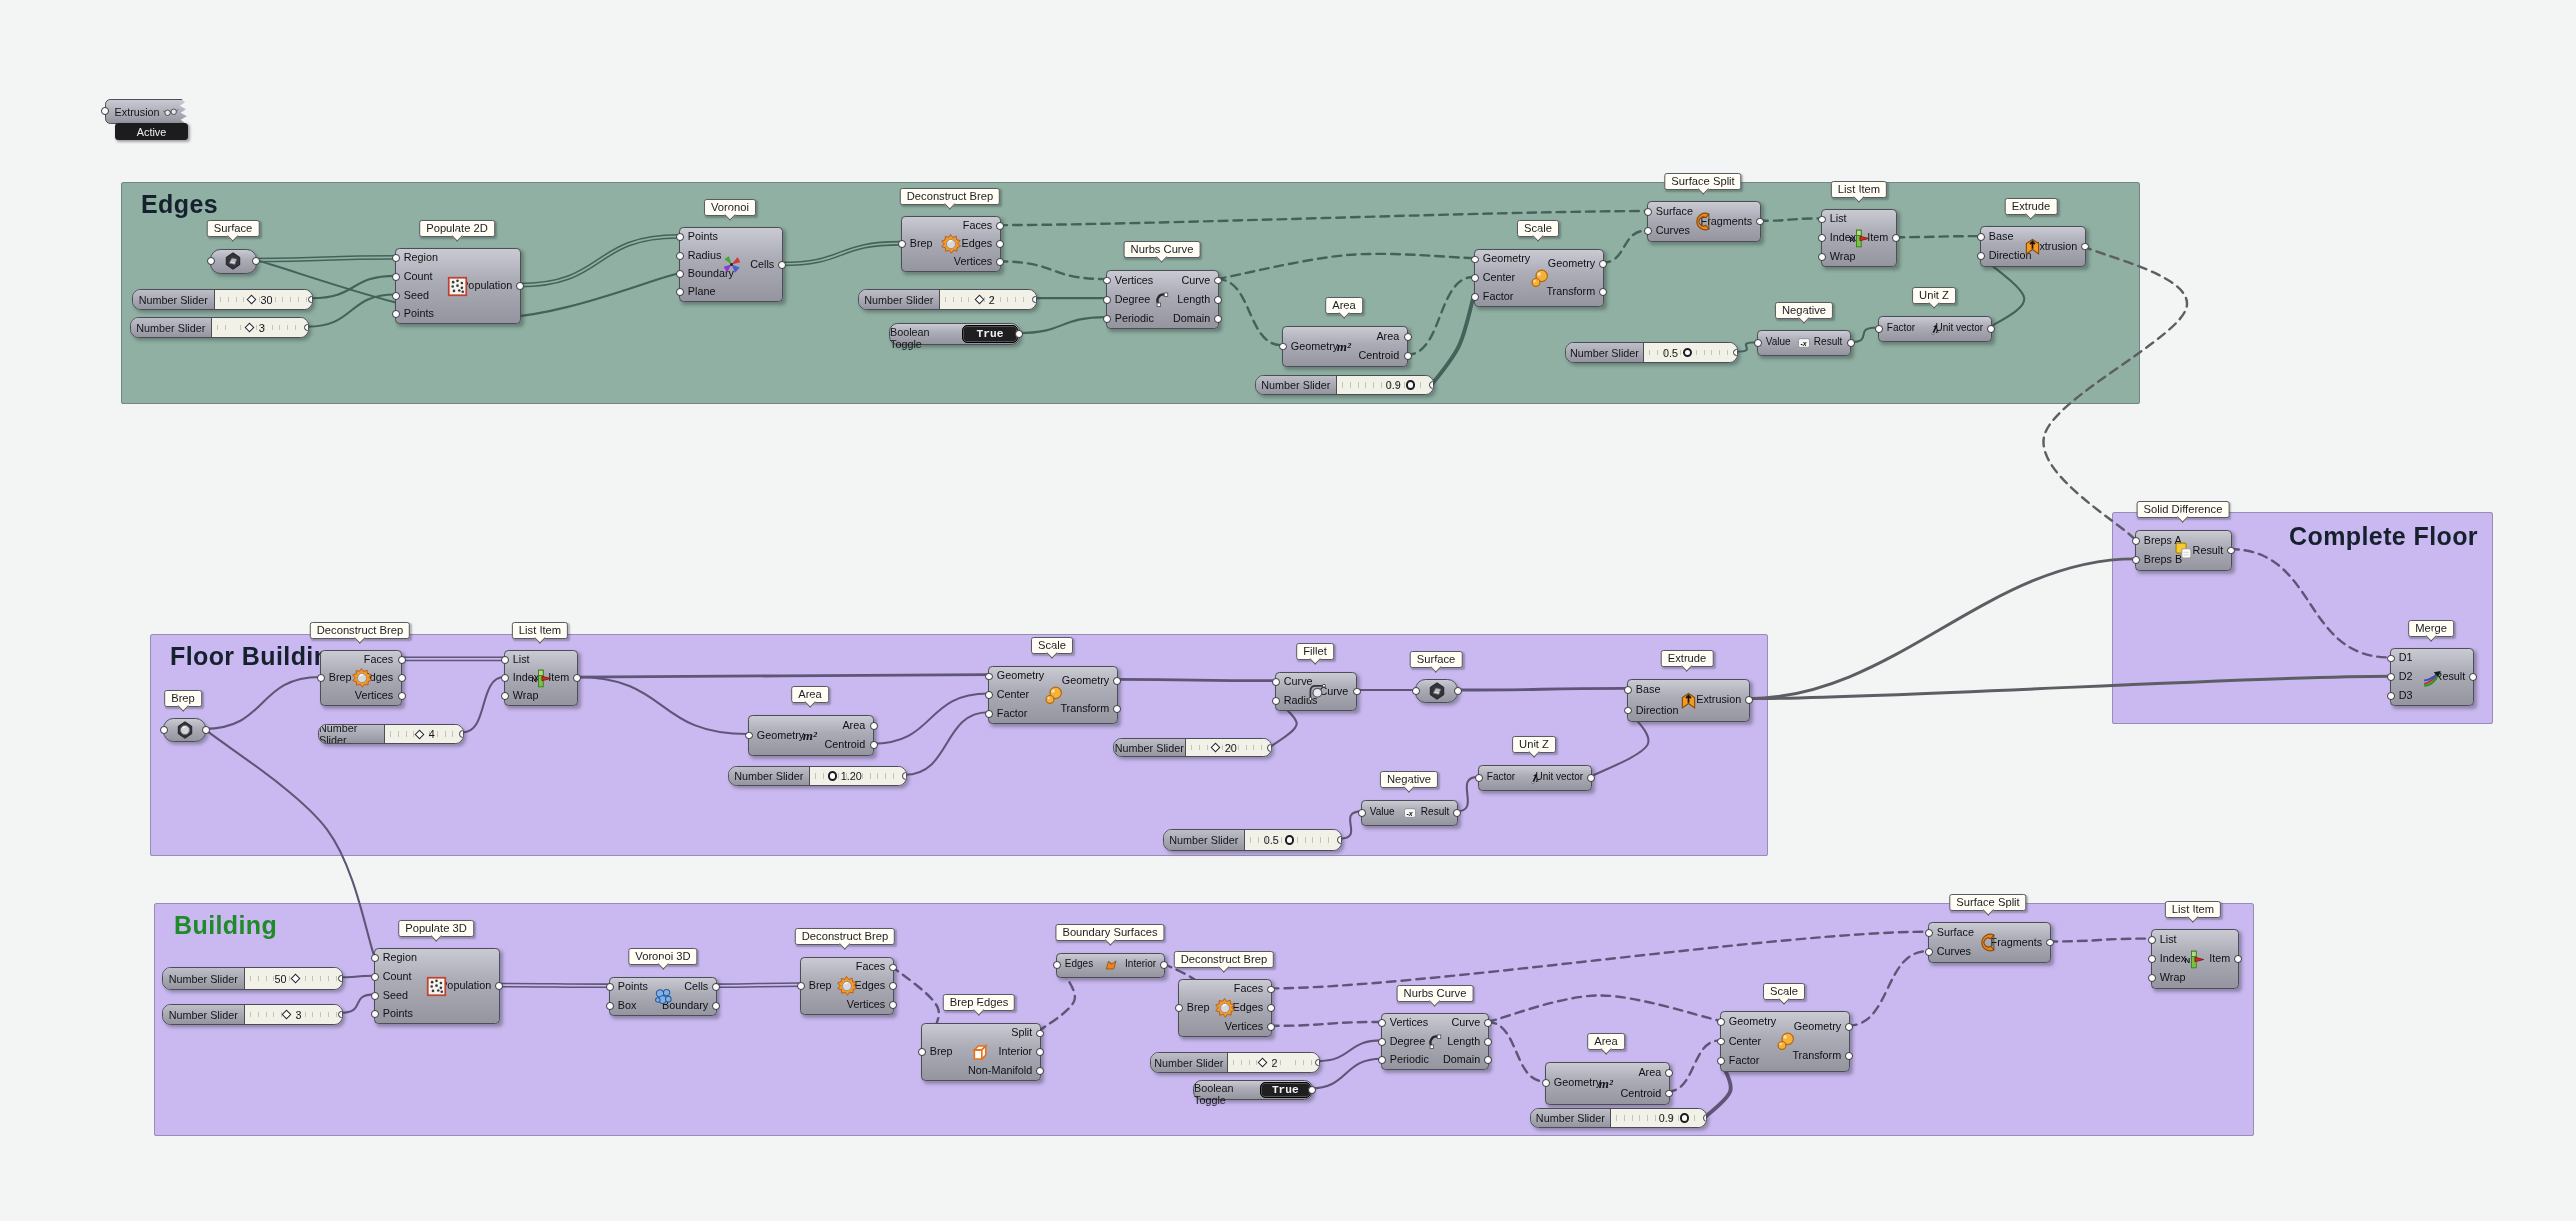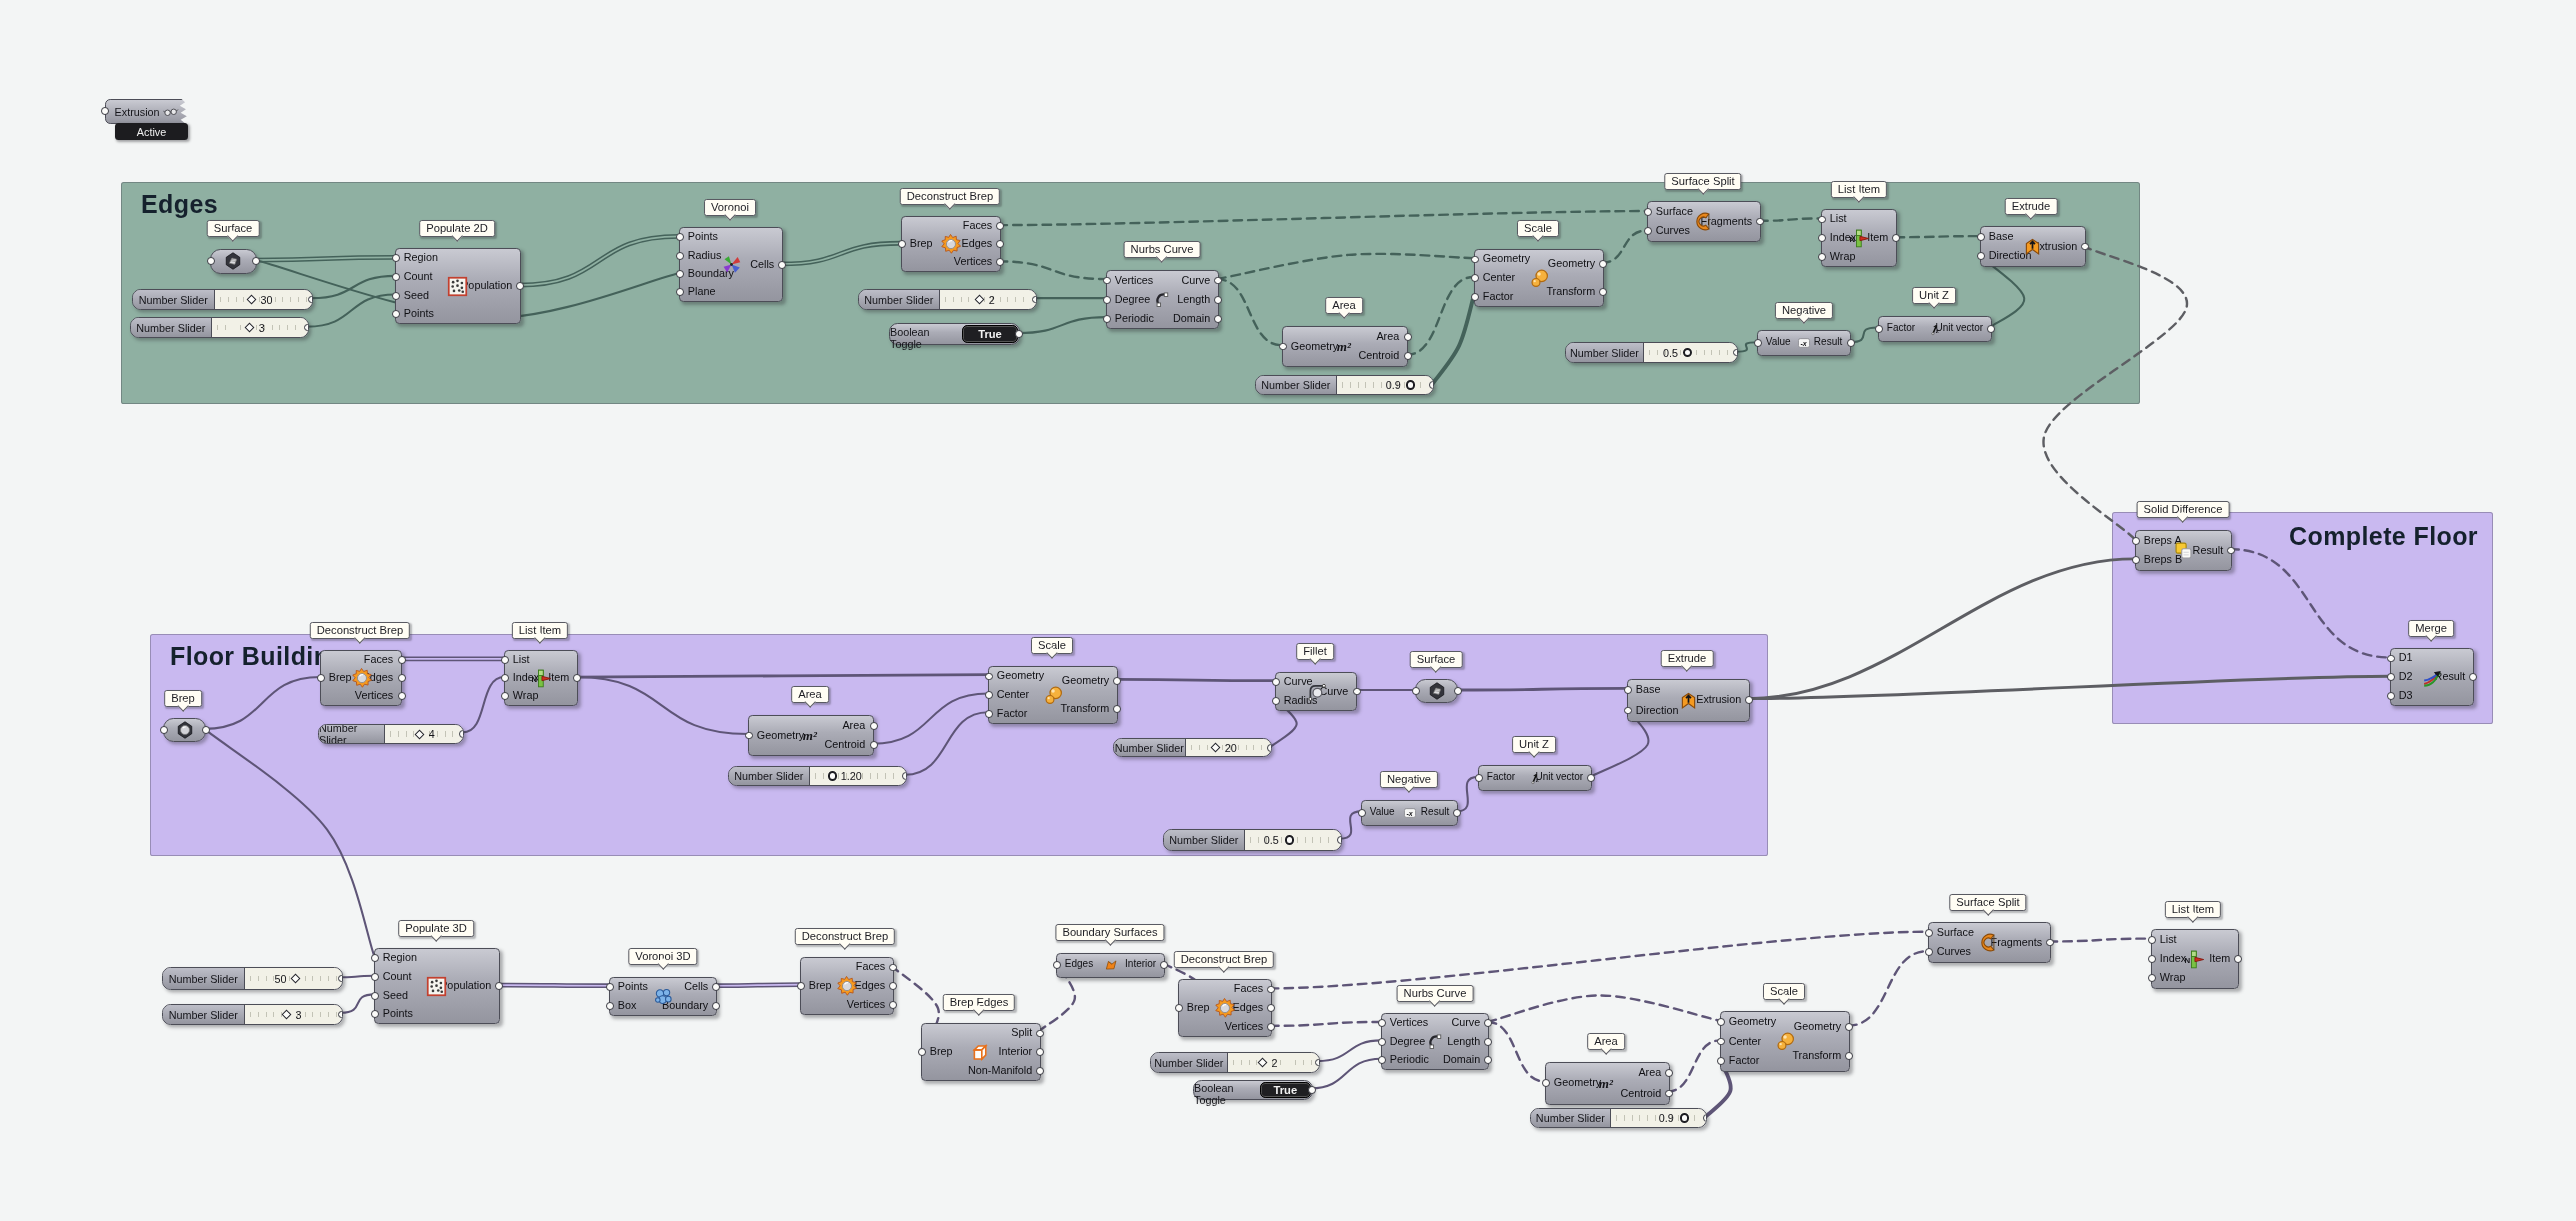--- a/index.html
+++ b/index.html
@@ -34,38 +34,41 @@
   .knob-d{position:absolute;top:50%;width:7px;height:7px;margin-top:-3.5px;background:#fdfdfb;
        border:1.3px solid #26262c;transform:rotate(45deg);box-sizing:border-box;}
   .knob-c{position:absolute;top:50%;width:9.5px;height:9.5px;margin-top:-4.8px;background:#fdfdfb;
        border:2.2px solid #1d1d22;border-radius:50%;box-sizing:border-box;}
   .sval{position:absolute;top:50%;transform:translateY(-52%);font-size:10.8px;color:#15151a;white-space:nowrap;}
   .toggle{display:flex;align-items:stretch;border-radius:8.6px;}
   .toggle .tlabel{flex:1;display:flex;align-items:center;justify-content:center;
        font-size:10.8px;color:#15151a;margin-top:8px;}
   .toggle .tval{flex:0 0 42%;margin:0.9px;display:flex;align-items:center;justify-content:center;
        background:#1f1f22;border-radius:5.2px;border:0.9px solid #000;box-shadow:inset 0 0 0 0.9px #555;
-       color:#f2f2f2;font-family:Liberation Sans, sans-serif;font-size:11.2px;font-weight:bold;}
+       color:#f2f2f2;font-family:Liberation Mono, monospace;font-size:11.2px;font-weight:bold;}
   .exc-cap{position:absolute;z-index:3;background:linear-gradient(180deg,#c9cad2,#94959f);
        border:1.3px solid #4c4d57;border-radius:5.2px 0 0 5.2px;display:flex;align-items:center;
        gap:3.5px;padding-left:8.6px;font-size:10.8px;color:#15151a;box-sizing:border-box;
        clip-path:polygon(0 0,87% 0,91% 13%,85% 27%,92% 41%,86% 55%,93% 69%,86% 83%,92% 100%,0 100%);}
   .exc-btn{position:absolute;z-index:3;background:#1c1c1f;border-radius:3.5px;color:#f0f0f0;
        font-size:10.8px;display:flex;align-items:center;justify-content:center;
        box-shadow:1.7px 1.7px 2.6px rgba(40,40,45,.4);}
 </style>
 </head>
 <body>
 
 <div id="canvas">
     <div class="group" style="left: 121px; top: 182px; width: 2017px; height: 220px; background: rgb(143, 176, 162);">
       <div class="group-label" style="color: rgb(21, 33, 45); left: 19px; top: 7px;">Edges</div>
     </div>
     <div class="group" style="left: 150px; top: 634px; width: 1616px; height: 220px; background: rgb(201, 185, 240);">
       <div class="group-label" style="color: rgb(21, 33, 45); left: 19px; top: 7px;">Floor Building</div>
+    </div>
+    <div class="group" style="left: 154px; top: 903px; width: 2098px; height: 231px; background: rgb(201, 185, 240);">
+      <div class="group-label" style="color: rgb(31, 138, 40); left: 19px; top: 7px;">Building</div>
     </div>
     <div class="group" style="left: 2112px; top: 512px; width: 379px; height: 210px; background: rgb(201, 185, 240);">
       <div class="group-label" style="color: rgb(21, 33, 45); right: 14px; top: 8.6px;">Complete Floor</div>
     </div>
     <svg width="2576" height="1221" id="wires" viewBox="0 0 2980 1413">
       <path d="M295,301 C384.1,301 367.9,297.75 457,297.75" fill="none" stroke="#44625a" stroke-width="5.5" stroke-linecap="round"></path>
       <path d="M295,301 C384.1,301 367.9,297.75 457,297.75" fill="none" stroke="#8fb0a2" stroke-width="2" stroke-linecap="round"></path>
       <path d="M295,301 C339.1666666666667,312.1666666666667 478.3333333333333,365.4791666666667 560,368 C641.6666666666666,370.5208333333333 747.5,324.7708333333333 785,316.125" fill="none" stroke="#44625a" stroke-width="2.4" stroke-linecap="round"></path>
       <path d="M360,345 C413.35,345 403.65,319.25 457,319.25" fill="none" stroke="#44625a" stroke-width="2.4" stroke-linecap="round"></path>
       <path d="M355,378 C411.1,378 400.9,340.75 457,340.75" fill="none" stroke="#44625a" stroke-width="2.4" stroke-linecap="round"></path>

